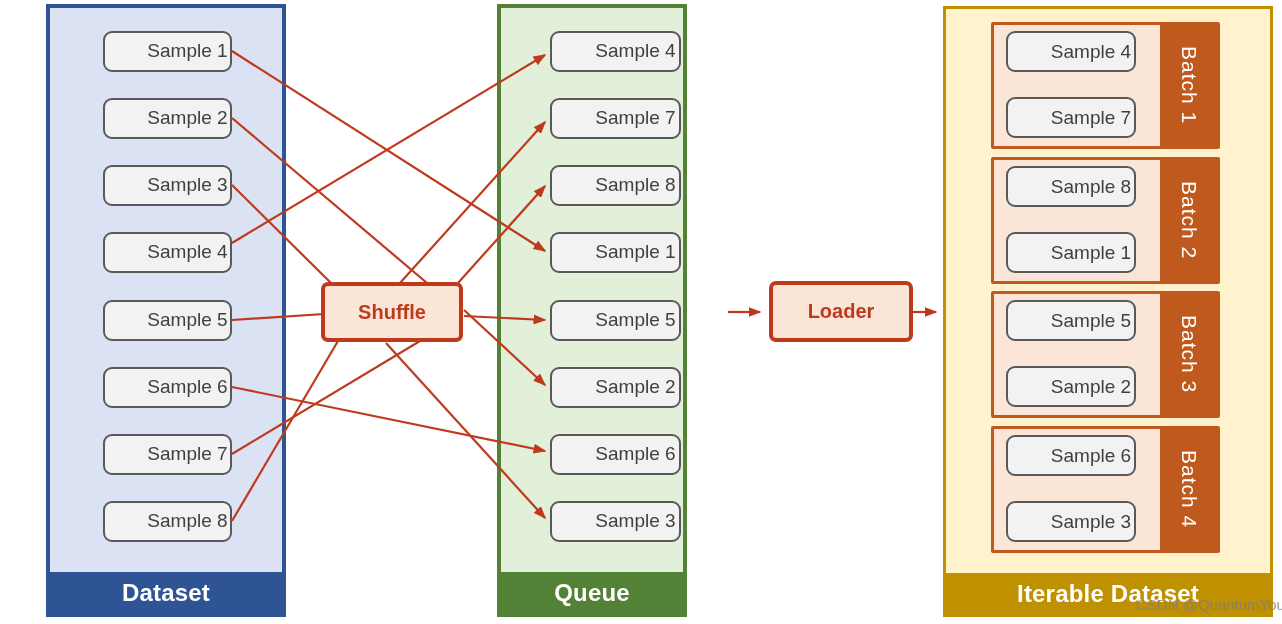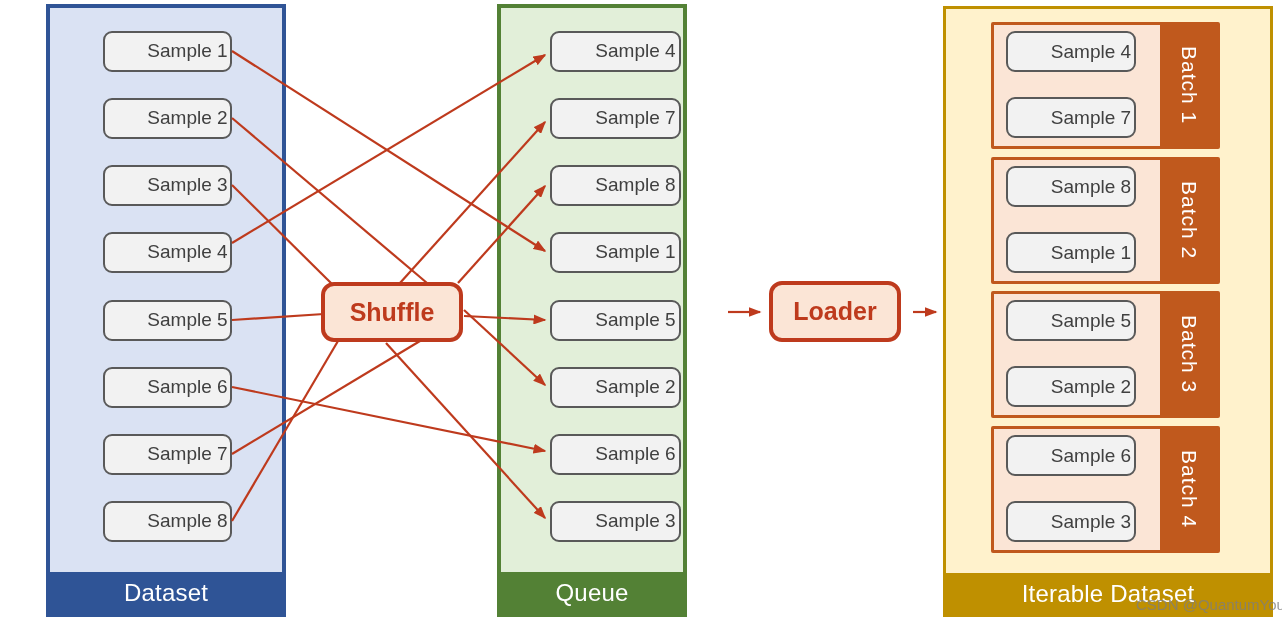--- a/index.html
+++ b/index.html
@@ -10,39 +10,39 @@
   .panel{position:absolute;box-sizing:border-box;z-index:1;}
   .panel-dataset{left:46px;top:4px;width:240px;height:613px;
     background:var(--dataset-fill);border:4px solid var(--dataset-border);}
   .panel-queue{left:497px;top:4px;width:190px;height:613px;
     background:var(--queue-fill);border:4px solid var(--queue-border);}
   .panel-loader{left:943px;top:6px;width:330px;height:611px;
     background:var(--loader-fill);border:3px solid var(--loader-border);}
   .panel-footer{
     position:absolute;left:0;right:0;bottom:0;height:41px;
     display:flex;align-items:center;justify-content:center;
-    color:#ffffff;font-weight:normal;font-size:24px;letter-spacing:.2px;
+    color:#ffffff;font-weight:bold;font-size:24px;letter-spacing:.2px;
   }
   .panel-dataset .panel-footer{background:var(--dataset-border);}
   .panel-queue .panel-footer{background:var(--queue-border);}
   .panel-loader .panel-footer{background:var(--loader-border);}
   .sample-box{
     position:absolute;box-sizing:border-box;z-index:3;
     background:var(--sample-fill);border:2px solid var(--sample-border);
     border-radius:9px;display:flex;align-items:center;justify-content:center;
     font-size:19px;color:var(--sample-text);white-space:nowrap;padding-left:40px;
   }
   .node{
     position:absolute;box-sizing:border-box;z-index:5;
     background:var(--accent-peach);border:4px solid var(--accent-red);
-    border-radius:13px;display:flex;align-items:center;justify-content:center;
-    color:var(--accent-red);font-weight:bold;font-size:25px;
+    border-radius:7px;display:flex;align-items:center;justify-content:center;
+    color:var(--accent-red);font-weight:bold;font-size:20px;
   }
   #node-shuffle{left:321px;top:282px;width:142px;height:60px;}
-  #node-loader{left:769px;top:281px;width:132px;height:61px;}
+  #node-loader{left:769px;top:281px;width:144px;height:61px;}
   .batch-box{
     position:absolute;box-sizing:border-box;z-index:2;
     background:var(--batch-fill);border:3px solid var(--batch-orange);
     border-radius:2px;
   }
   .batch-side{
     position:absolute;top:0;right:0;bottom:0;width:57px;
     background:var(--batch-orange);
     display:flex;align-items:center;justify-content:center;
   }

